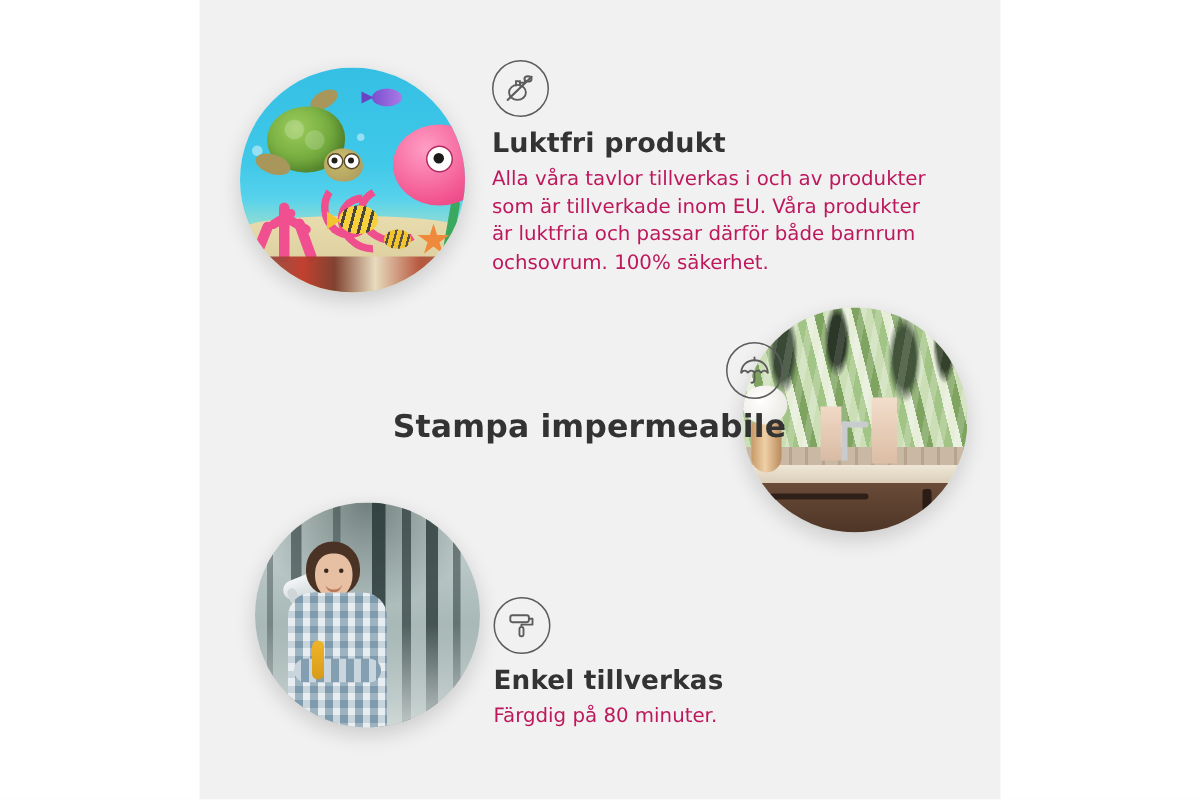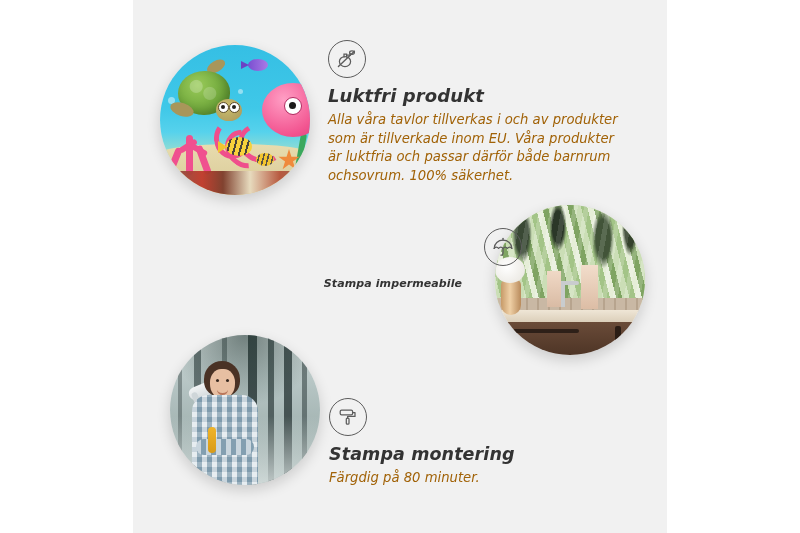--- a/index.html
+++ b/index.html
@@ -253,51 +253,51 @@
   .roller-head{
     position:absolute;left:18px;top:48px;width:34px;height:13px;border-radius:7px;
     background:linear-gradient(180deg,#f3f5f6,#d5dbdd);transform:rotate(-22deg);
   }
   .roller-grip{
     position:absolute;left:38px;top:92px;width:8px;height:26px;border-radius:4px;
     background:linear-gradient(180deg,#f0b429,#d89b18);
   }
 
   
-  .feature{position:absolute;font-style:italic;}
+  .feature{position:absolute;}
 
   .icon-circle{
     width:38px;height:38px;border-radius:50%;
     border:1.6px solid #5c5c5c;
     display:flex;align-items:center;justify-content:center;
     box-sizing:border-box;
   }
 
   .f-title{
     color:#333333;
     font-weight:bold;
     font-size:17.5px;
     line-height:22px;
     margin:7px 0 4px;
     letter-spacing:.1px;
   }
   .f-desc{
-    color:#a16207;
+    color:#be185d;
     font-size:13.2px;
     line-height:18.5px;
   }
 
   
   .f1{left:195px; top:40px; width:300px;}
   .f1 .f-title{font-size:18px;}
 
   
   .f2{left:95px; top:228px; width:330px; text-align:center;}
   .f2 .icon-wrap{display:flex;justify-content:flex-end;padding-right:36px;}
-  .f2 .f-title{font-size:11px;}
+  .f2 .f-title{font-size:21px;}
 
   
   .f3{left:196px; top:398px; width:300px;}
   .f3 .f-title{font-size:17.5px;}
 
   .icon-wrap{display:flex;}
 </style>
 </head>
 <body>
 
@@ -412,18 +412,18 @@
     <div class="feature f3">
       <div class="icon-wrap">
         <div class="icon-circle">
           <svg width="24" height="24" viewBox="0 0 24 24" fill="none" stroke="#5c5c5c" stroke-width="1.25" stroke-linecap="round" stroke-linejoin="round">
             <rect x="4.2" y="5.2" width="12.4" height="4.6" rx="1.4"></rect>
             <path d="M16.6 7.5 L19 7.5 L19 11.4 L11.6 11.4 L11.6 13.1"></path>
             <rect x="10.3" y="13.1" width="2.7" height="6.1" rx="1"></rect>
           </svg>
         </div>
       </div>
-      <div class="f-title">Stampa montering</div>
+      <div class="f-title">Enkel tillverkas</div>
       <div class="f-desc">Färgdig på 80 minuter.</div>
     </div>
 
   </div>
 </div>
 
 </body></html>

